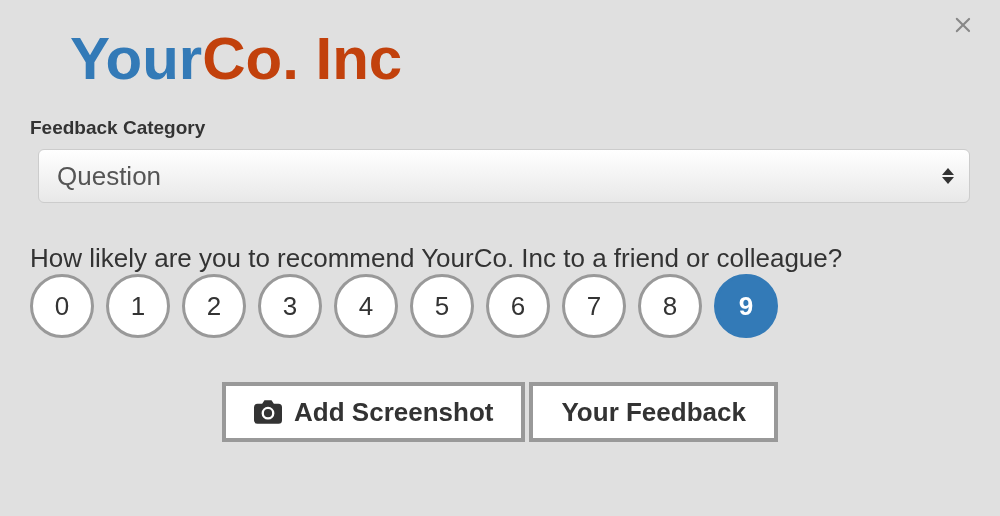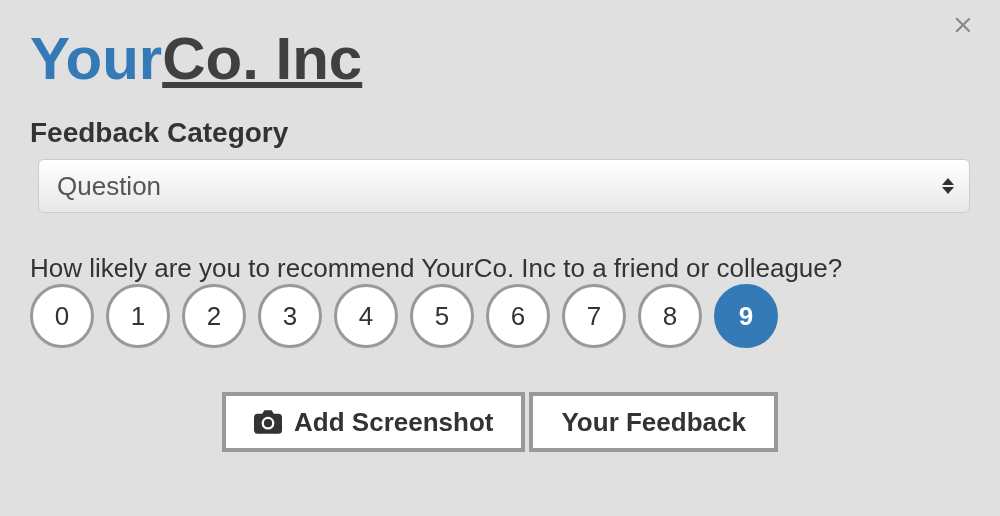--- a/index.html
+++ b/index.html
@@ -18,24 +18,24 @@
       cursor: pointer;
       color: #888;
     }
     .close-btn svg { display: block; }
     .brand {
       font-size: 60px;
       font-weight: 700;
       margin-bottom: 24px;
       letter-spacing: 0px;
     }
-    .brand-blue { color: #337ab7; }
-    .brand-grey { color: #404040; text-decoration: underline; }
+    .brand-blue { color: #337ab7; margin-left: 40px; }
+    .brand-grey { color: #c2410c; }
     .field-label {
-      font-size: 28px;
+      font-size: 19px;
       font-weight: 700;
       color: #333;
       margin-bottom: 10px;
       display: block;
     }
     .select-wrap {
       position: relative;
       width: 100%;
       margin-bottom: 40px;
       padding-left: 8px;

